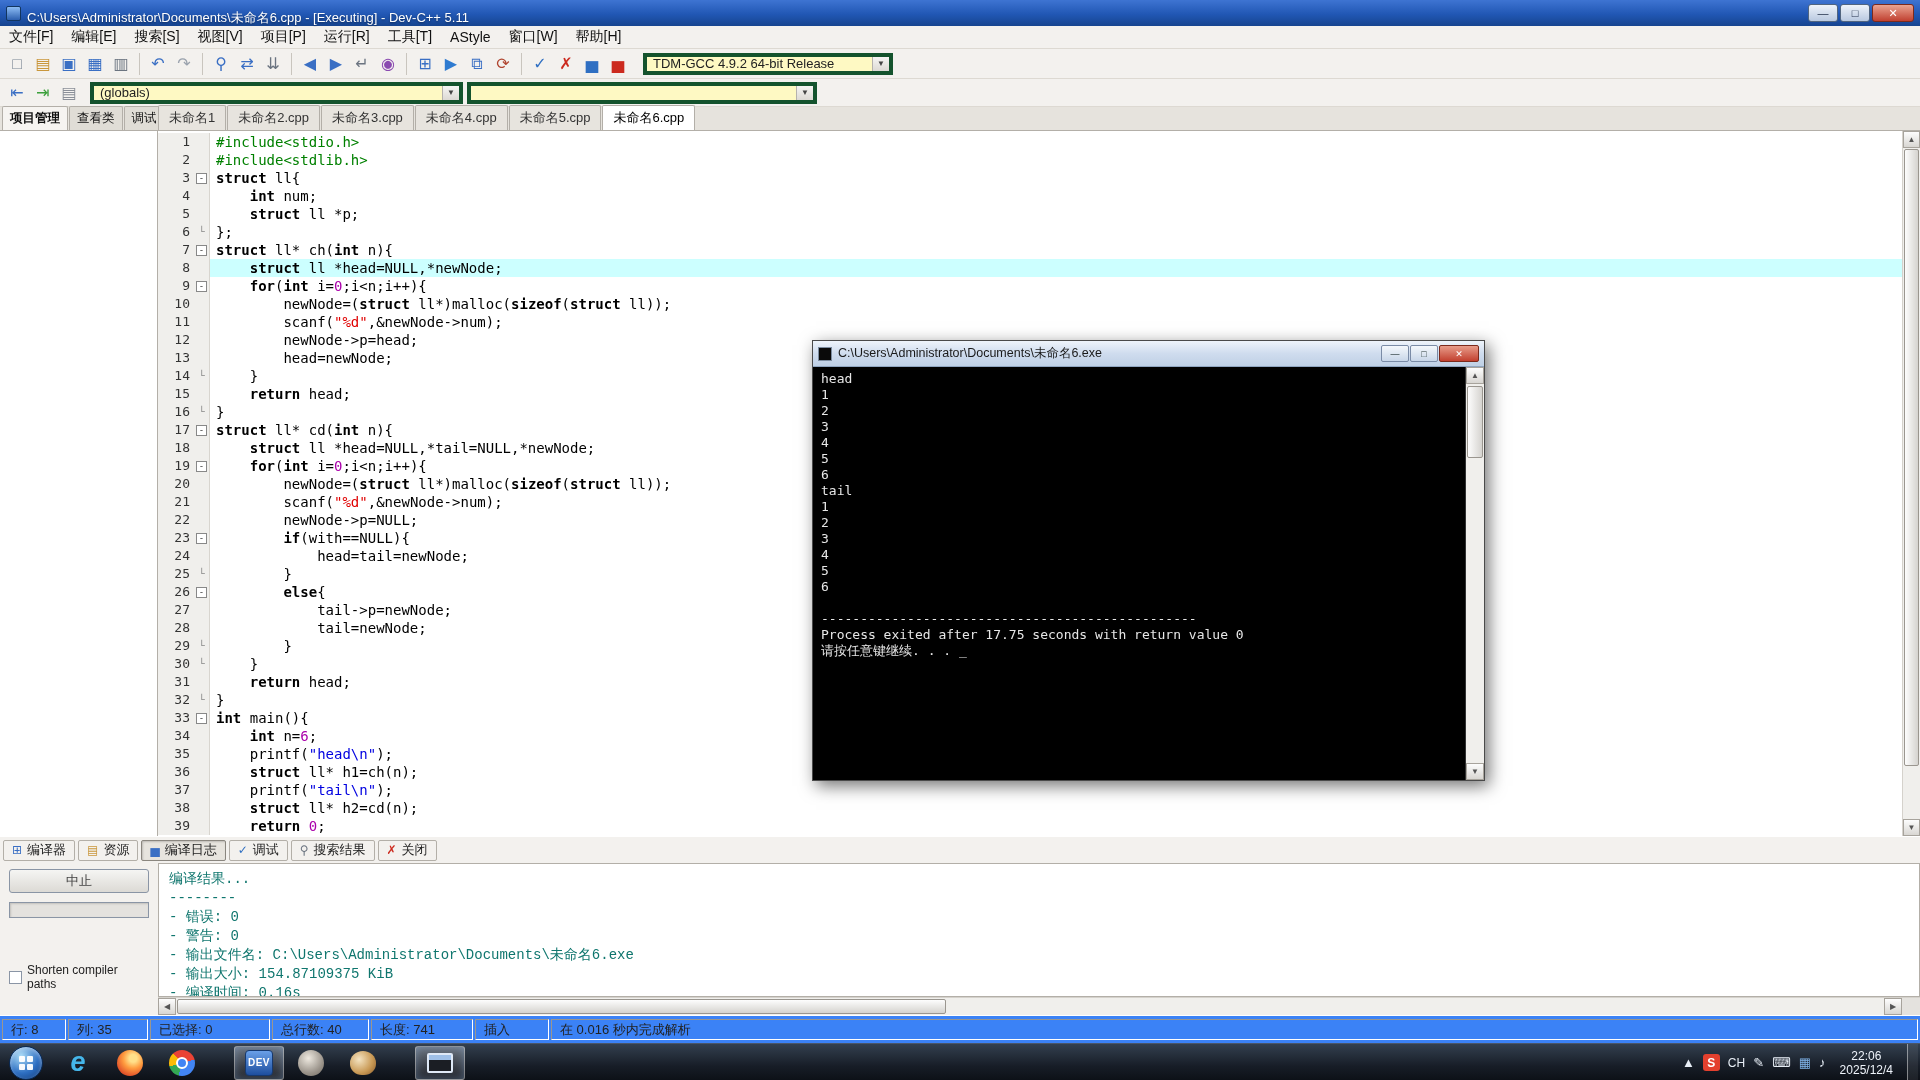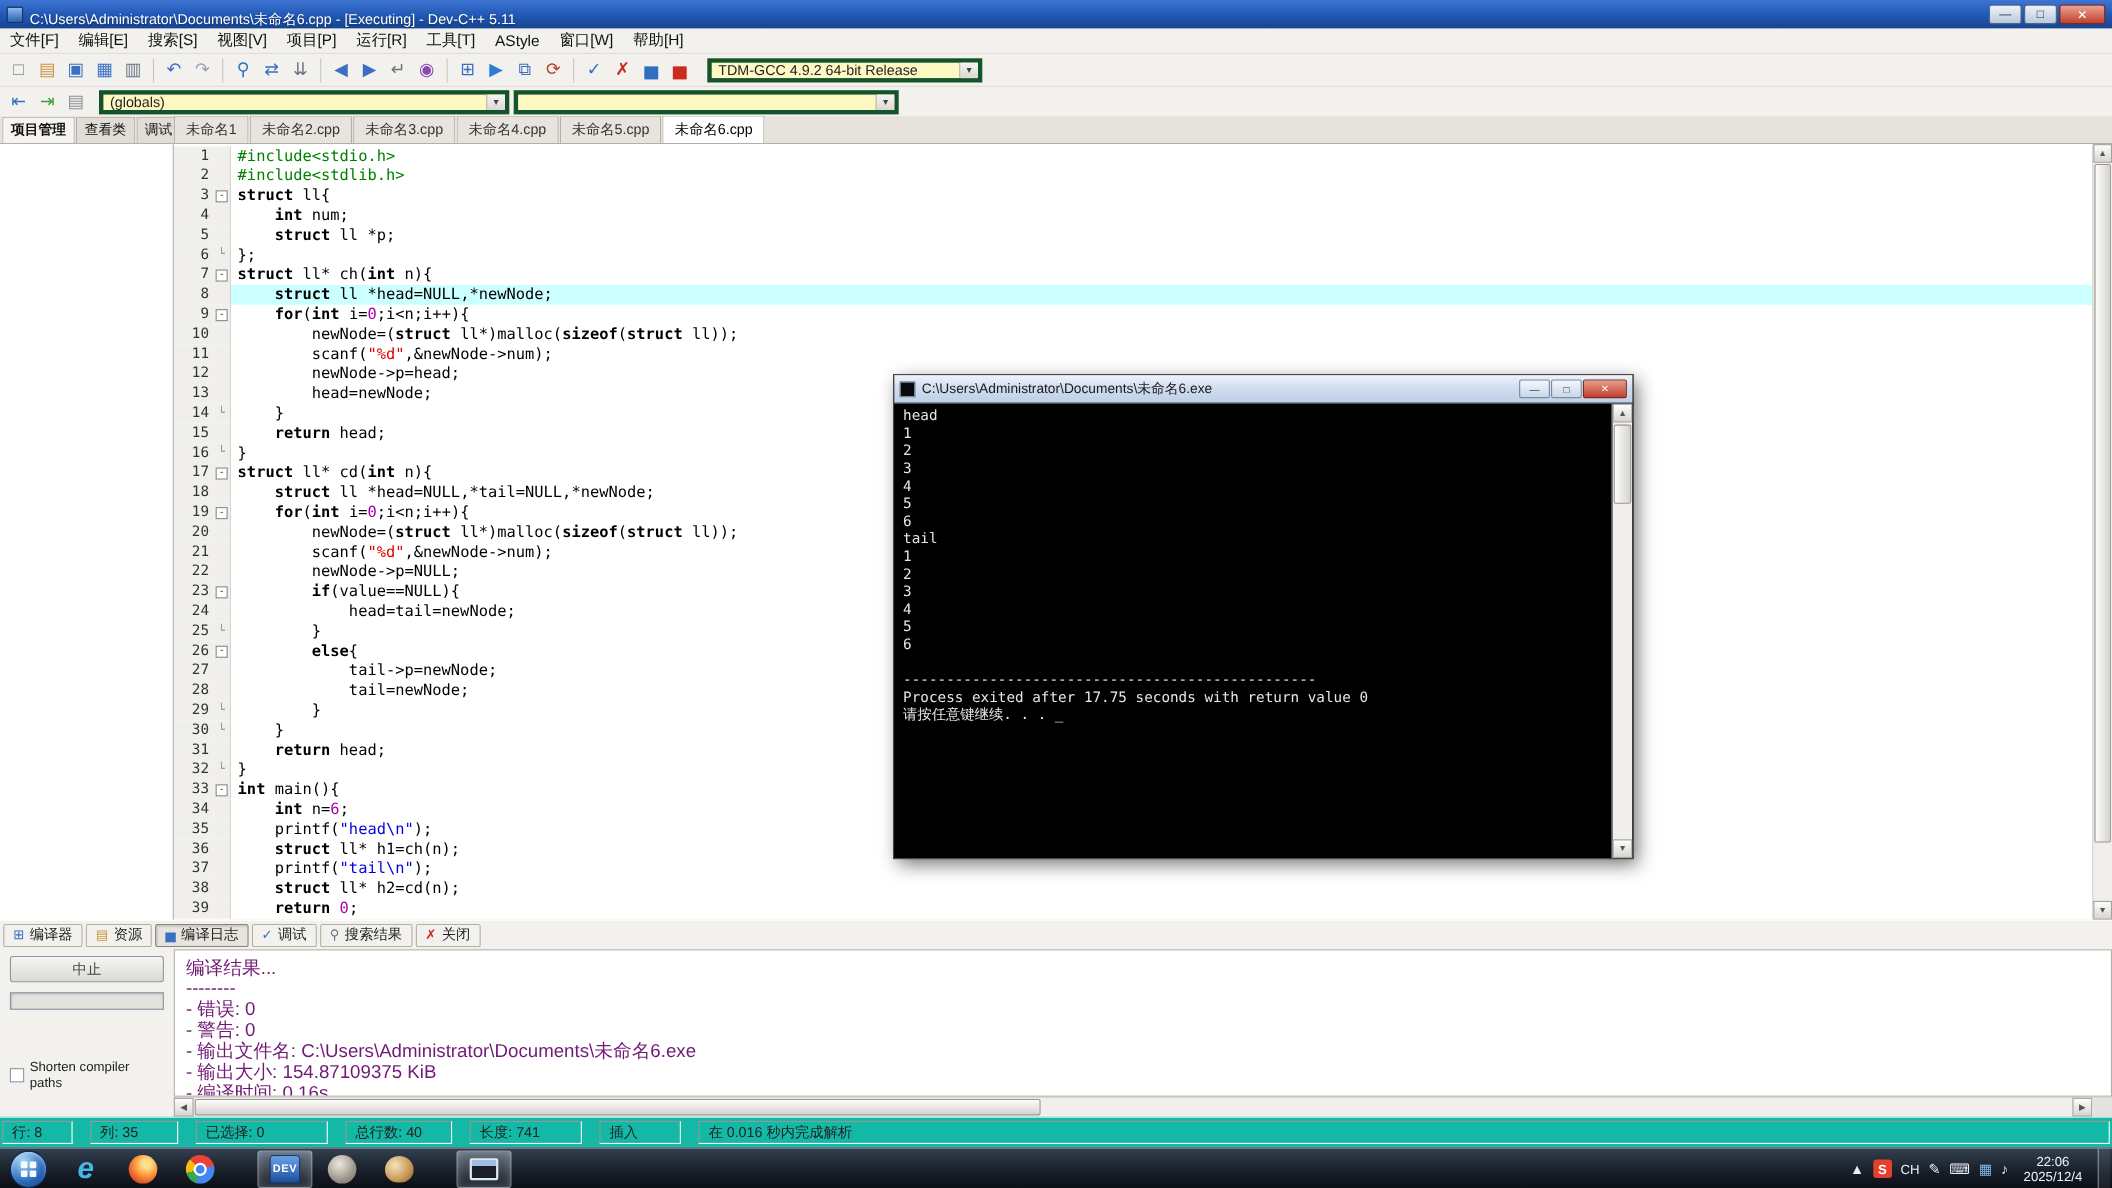--- a/index.html
+++ b/index.html
@@ -77,31 +77,31 @@
         border:1px solid #b3afa8;border-radius:2px;color:#222;}
   .btab.active{background:#e7e4de;border-color:#8a867f;box-shadow:inset 1px 1px 2px rgba(0,0,0,.18);}
   .bicon{font-size:12px;line-height:1;}
   .bcontent{height:134px;display:flex;}
   .bleft{width:158px;flex:none;padding:6px 9px;display:flex;flex-direction:column;gap:9px;}
   .abort-btn{height:24px;border:1px solid #8a95a5;border-radius:3px;background:linear-gradient(#f5f5f3,#dcdad5);
              font-size:13px;color:#444;font-family:inherit;}
   .progress{height:16px;border:1px solid #8a95a5;background:#e4e2de;box-shadow:inset 1px 1px 2px rgba(0,0,0,.15);}
   .chkrow{margin-top:auto;display:flex;align-items:center;gap:5px;font-size:12px;color:#222;}
   .chk{width:13px;height:13px;border:1px solid #8a95a5;background:#fff;flex:none;}
-  .blog{flex:1;background:#fff;border:1px solid #b3afa8;font-family:Liberation Sans, sans-serif;
-        font-size:17px;line-height:19px;padding:6px 10px;color:#701a75;overflow:hidden;}
+  .blog{flex:1;background:#fff;border:1px solid #b3afa8;font-family:Liberation Mono, monospace;
+        font-size:14px;line-height:19px;padding:6px 10px;color:#0f766e;overflow:hidden;}
   .hscroll{height:18px;display:flex;align-items:stretch;margin-left:158px;background:#f0efec;border-top:1px solid #d5d2cc;}
   .hscroll .sarr{width:18px;height:auto;}
   .htrack{flex:1;position:relative;}
   .hthumb{position:absolute;top:1px;bottom:1px;left:1px;width:45%;background:linear-gradient(#fdfdfd,#d5d3cf);
           border:1px solid #9a968f;border-radius:2px;}
   .hcorner{width:18px;flex:none;background:#e4e2de;}
 
   
-  .statusbar{height:28px;display:flex;align-items:stretch;gap:16px;background:#14b8a6;padding:3px 2px;border-top:1px solid #fff;}
+  .statusbar{height:28px;display:flex;align-items:stretch;gap:2px;background:#3b82f6;padding:3px 2px;border-top:1px solid #fff;}
   .scell{border:1px solid;border-color:#9a968f #fff #fff #9a968f;padding:2px 8px;font-size:13px;color:#222;
          display:flex;align-items:center;white-space:nowrap;overflow:hidden;}
   .scell:nth-child(1){width:64px;}
   .scell:nth-child(2){width:80px;}
   .scell:nth-child(3){width:120px;}
   .scell:nth-child(4){width:97px;}
   .scell:nth-child(5){width:102px;}
   .scell:nth-child(6){width:74px;}
   .scell:nth-child(7){flex:1;}
 
@@ -429,21 +429,21 @@
           <div class="code-row" data-name="code-line">
             <span class="ln" data-name="line-number">22</span>
             <span class="fold" data-name="fold-marker"></span>
             <span class="code" data-name="code-text"><span class="tk-txt">        newNode-&gt;p=NULL;</span></span>
           </div>
           <div class="code-row" data-name="code-line">
             <span class="ln" data-name="line-number">23</span>
             <span class="fold" data-name="fold-marker">
               <span class="fbox" data-name="fold-collapse-icon">-</span>
             </span>
-            <span class="code" data-name="code-text"><span class="tk-txt">        </span><span class="tk-kw">if</span><span class="tk-txt">(value==NULL){</span></span>
+            <span class="code" data-name="code-text"><span class="tk-txt">        </span><span class="tk-kw">if</span><span class="tk-txt">(with==NULL){</span></span>
           </div>
           <div class="code-row" data-name="code-line">
             <span class="ln" data-name="line-number">24</span>
             <span class="fold" data-name="fold-marker"></span>
             <span class="code" data-name="code-text"><span class="tk-txt">            head=tail=newNode;</span></span>
           </div>
           <div class="code-row" data-name="code-line">
             <span class="ln" data-name="line-number">25</span>
             <span class="fold" data-name="fold-marker">└</span>
             <span class="code" data-name="code-text"><span class="tk-txt">        }</span></span>

